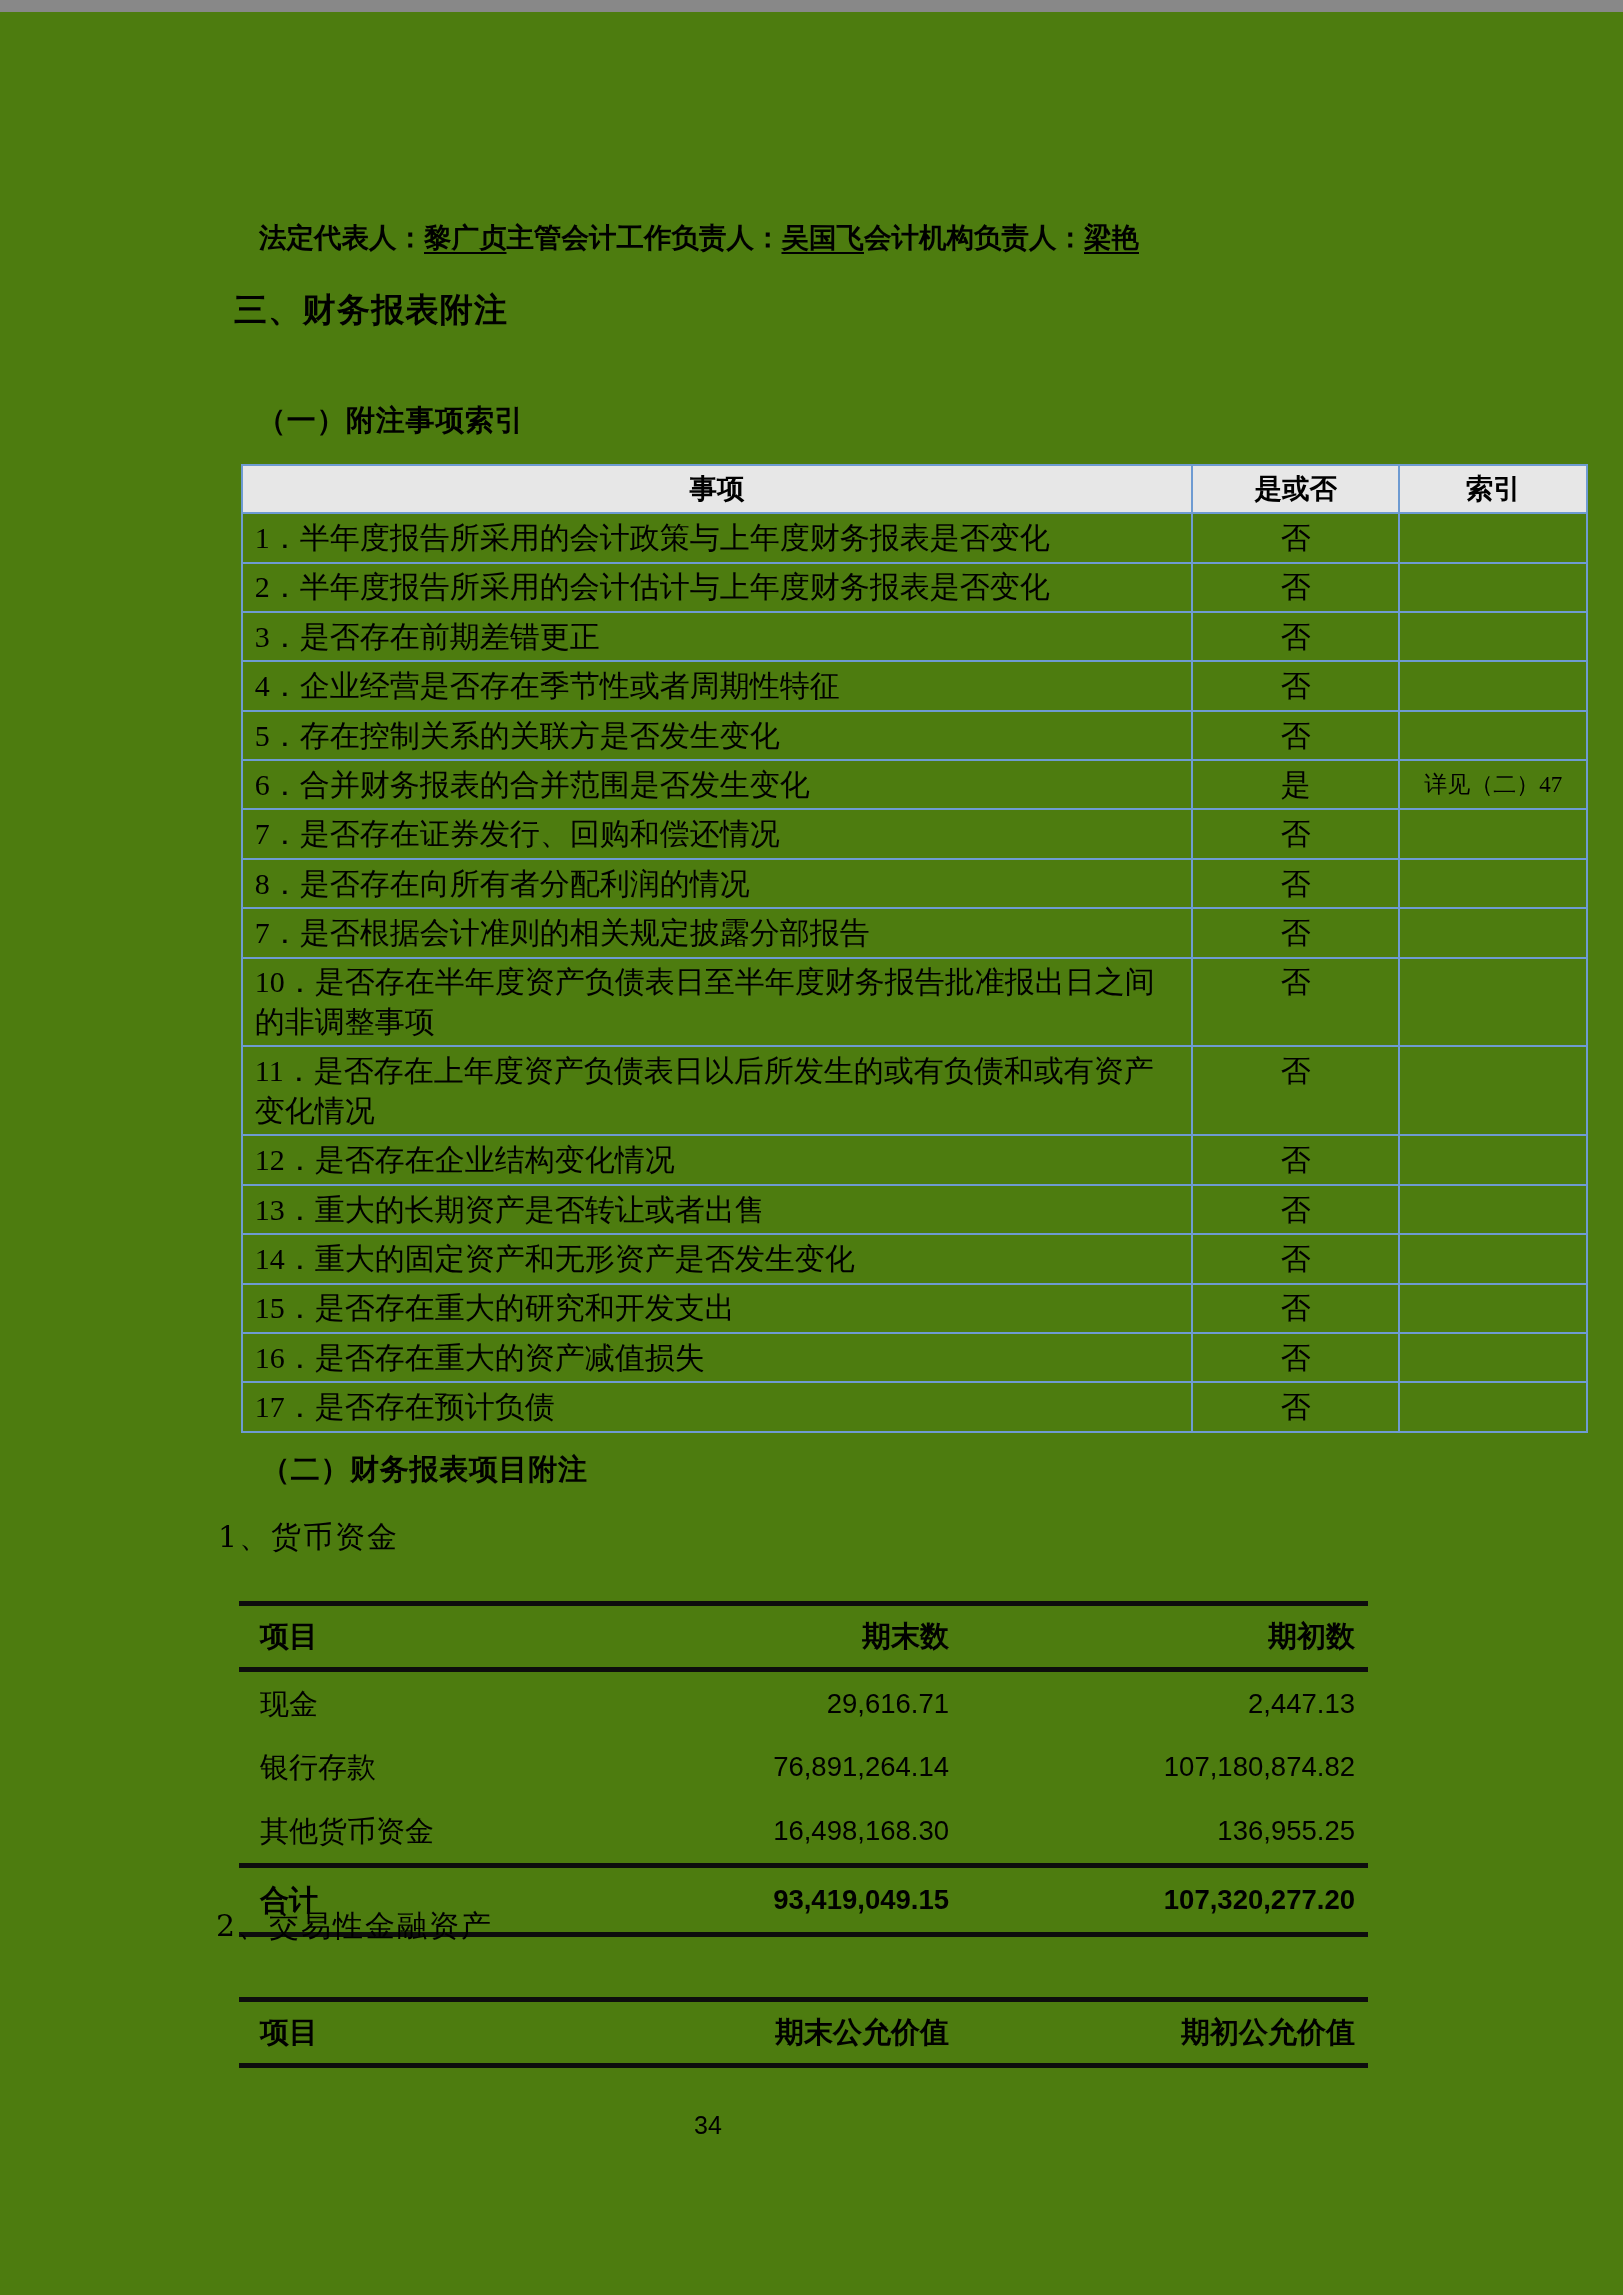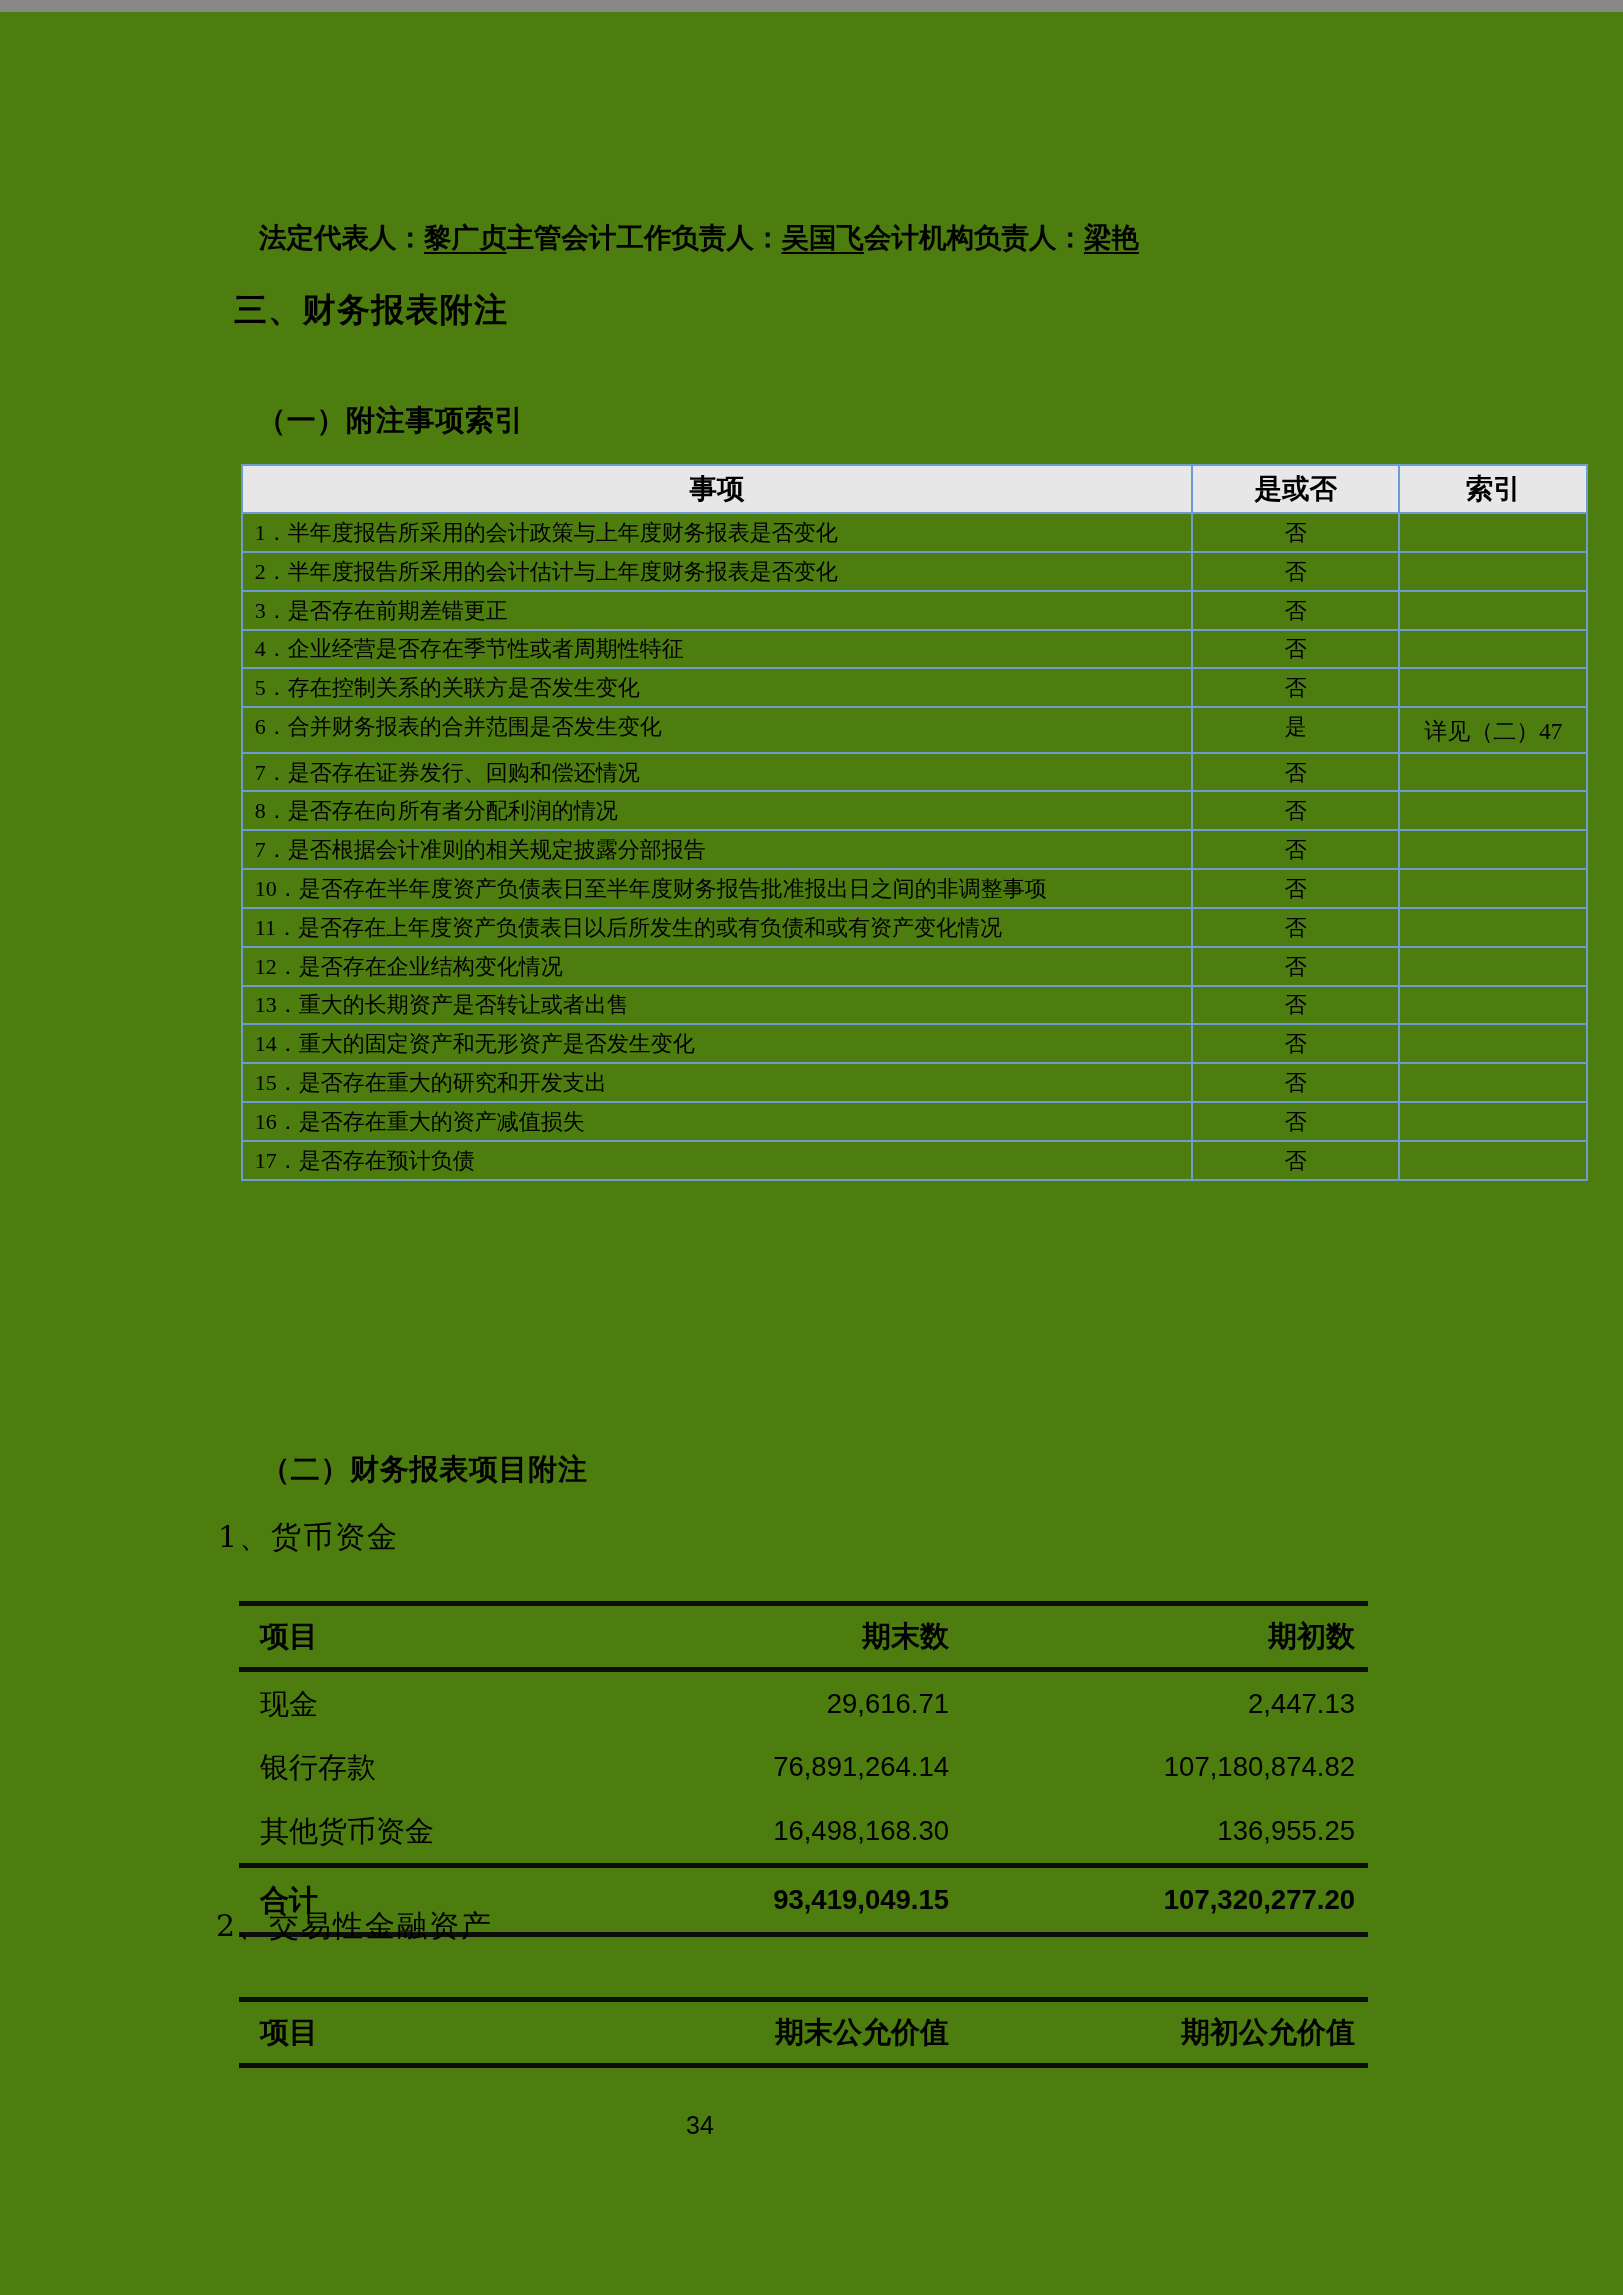--- a/index.html
+++ b/index.html
@@ -51,21 +51,21 @@
   
   .tbl1{position:absolute;left:241px;top:452px;width:1347px;}
   .tbl1 table{width:100%;border-collapse:collapse;table-layout:fixed;}
   .tbl1 th,.tbl1 td{border:2px solid var(--blue);}
   .tbl1 thead th{
     background:var(--hdr-gray);
     font:700 27.5px/1.3 "Liberation Serif","DejaVu Serif",serif;
     padding:5.2px 3.9px;text-align:center;
   }
   .tbl1 td{
-    font-size:22px;line-height:1.32;
+    font-size:30px;line-height:1.32;
     padding:3.9px 5.2px;vertical-align:top;
   }
   .tbl1 td.c-item{text-align:left;padding-left:11.8px;padding-right:17px;}
   .tbl1 td.c-ans{text-align:center;}
   .tbl1 td.c-ref{text-align:center;font-size:23px;padding-top:9.2px;}
   
   .fin{position:absolute;width:1129px;}
   .fin table{width:100%;border-collapse:collapse;table-layout:fixed;}
   .tbl2{left:239px;top:1589px;}
   .tbl3{left:239px;top:1985px;}
@@ -75,21 +75,21 @@
   .fin td{padding:13.7px 0;}
   .fin .lbl{text-align:left;padding-left:21px;font:400 29px/1.25 "DejaVu Serif","Liberation Serif",serif;}
   .fin th.lbl{font-weight:700;}
   .fin .num{text-align:right;font:400 27.5px/1.25 "Liberation Sans","DejaVu Sans",sans-serif;}
   .fin th.num{font:700 29px/1.25 "DejaVu Serif","Liberation Serif",serif;}
   .fin .pad-end{padding-right:13px;}
   .fin tfoot .lbl{font-weight:700;}
   .fin tfoot .num{font-weight:700;}
   
   .pagenum{
-    position:absolute;left:0;top:2098px;width:1400px;margin:0;
+    position:absolute;left:8px;top:2098px;width:1400px;margin:0;
     text-align:center;
     font:400 25px/1.2 "Liberation Sans","DejaVu Sans",sans-serif;
   }
 </style>
 </head>
 <body>
 
 <div class="page">
 
   <p class="signatories"><span>法定代表人：</span><span class="sig-name">黎广贞</span><span>主管会计工作负责人：</span><span class="sig-name">吴国飞</span><span>会计机构负责人：</span><span class="sig-name">梁艳</span></p>

